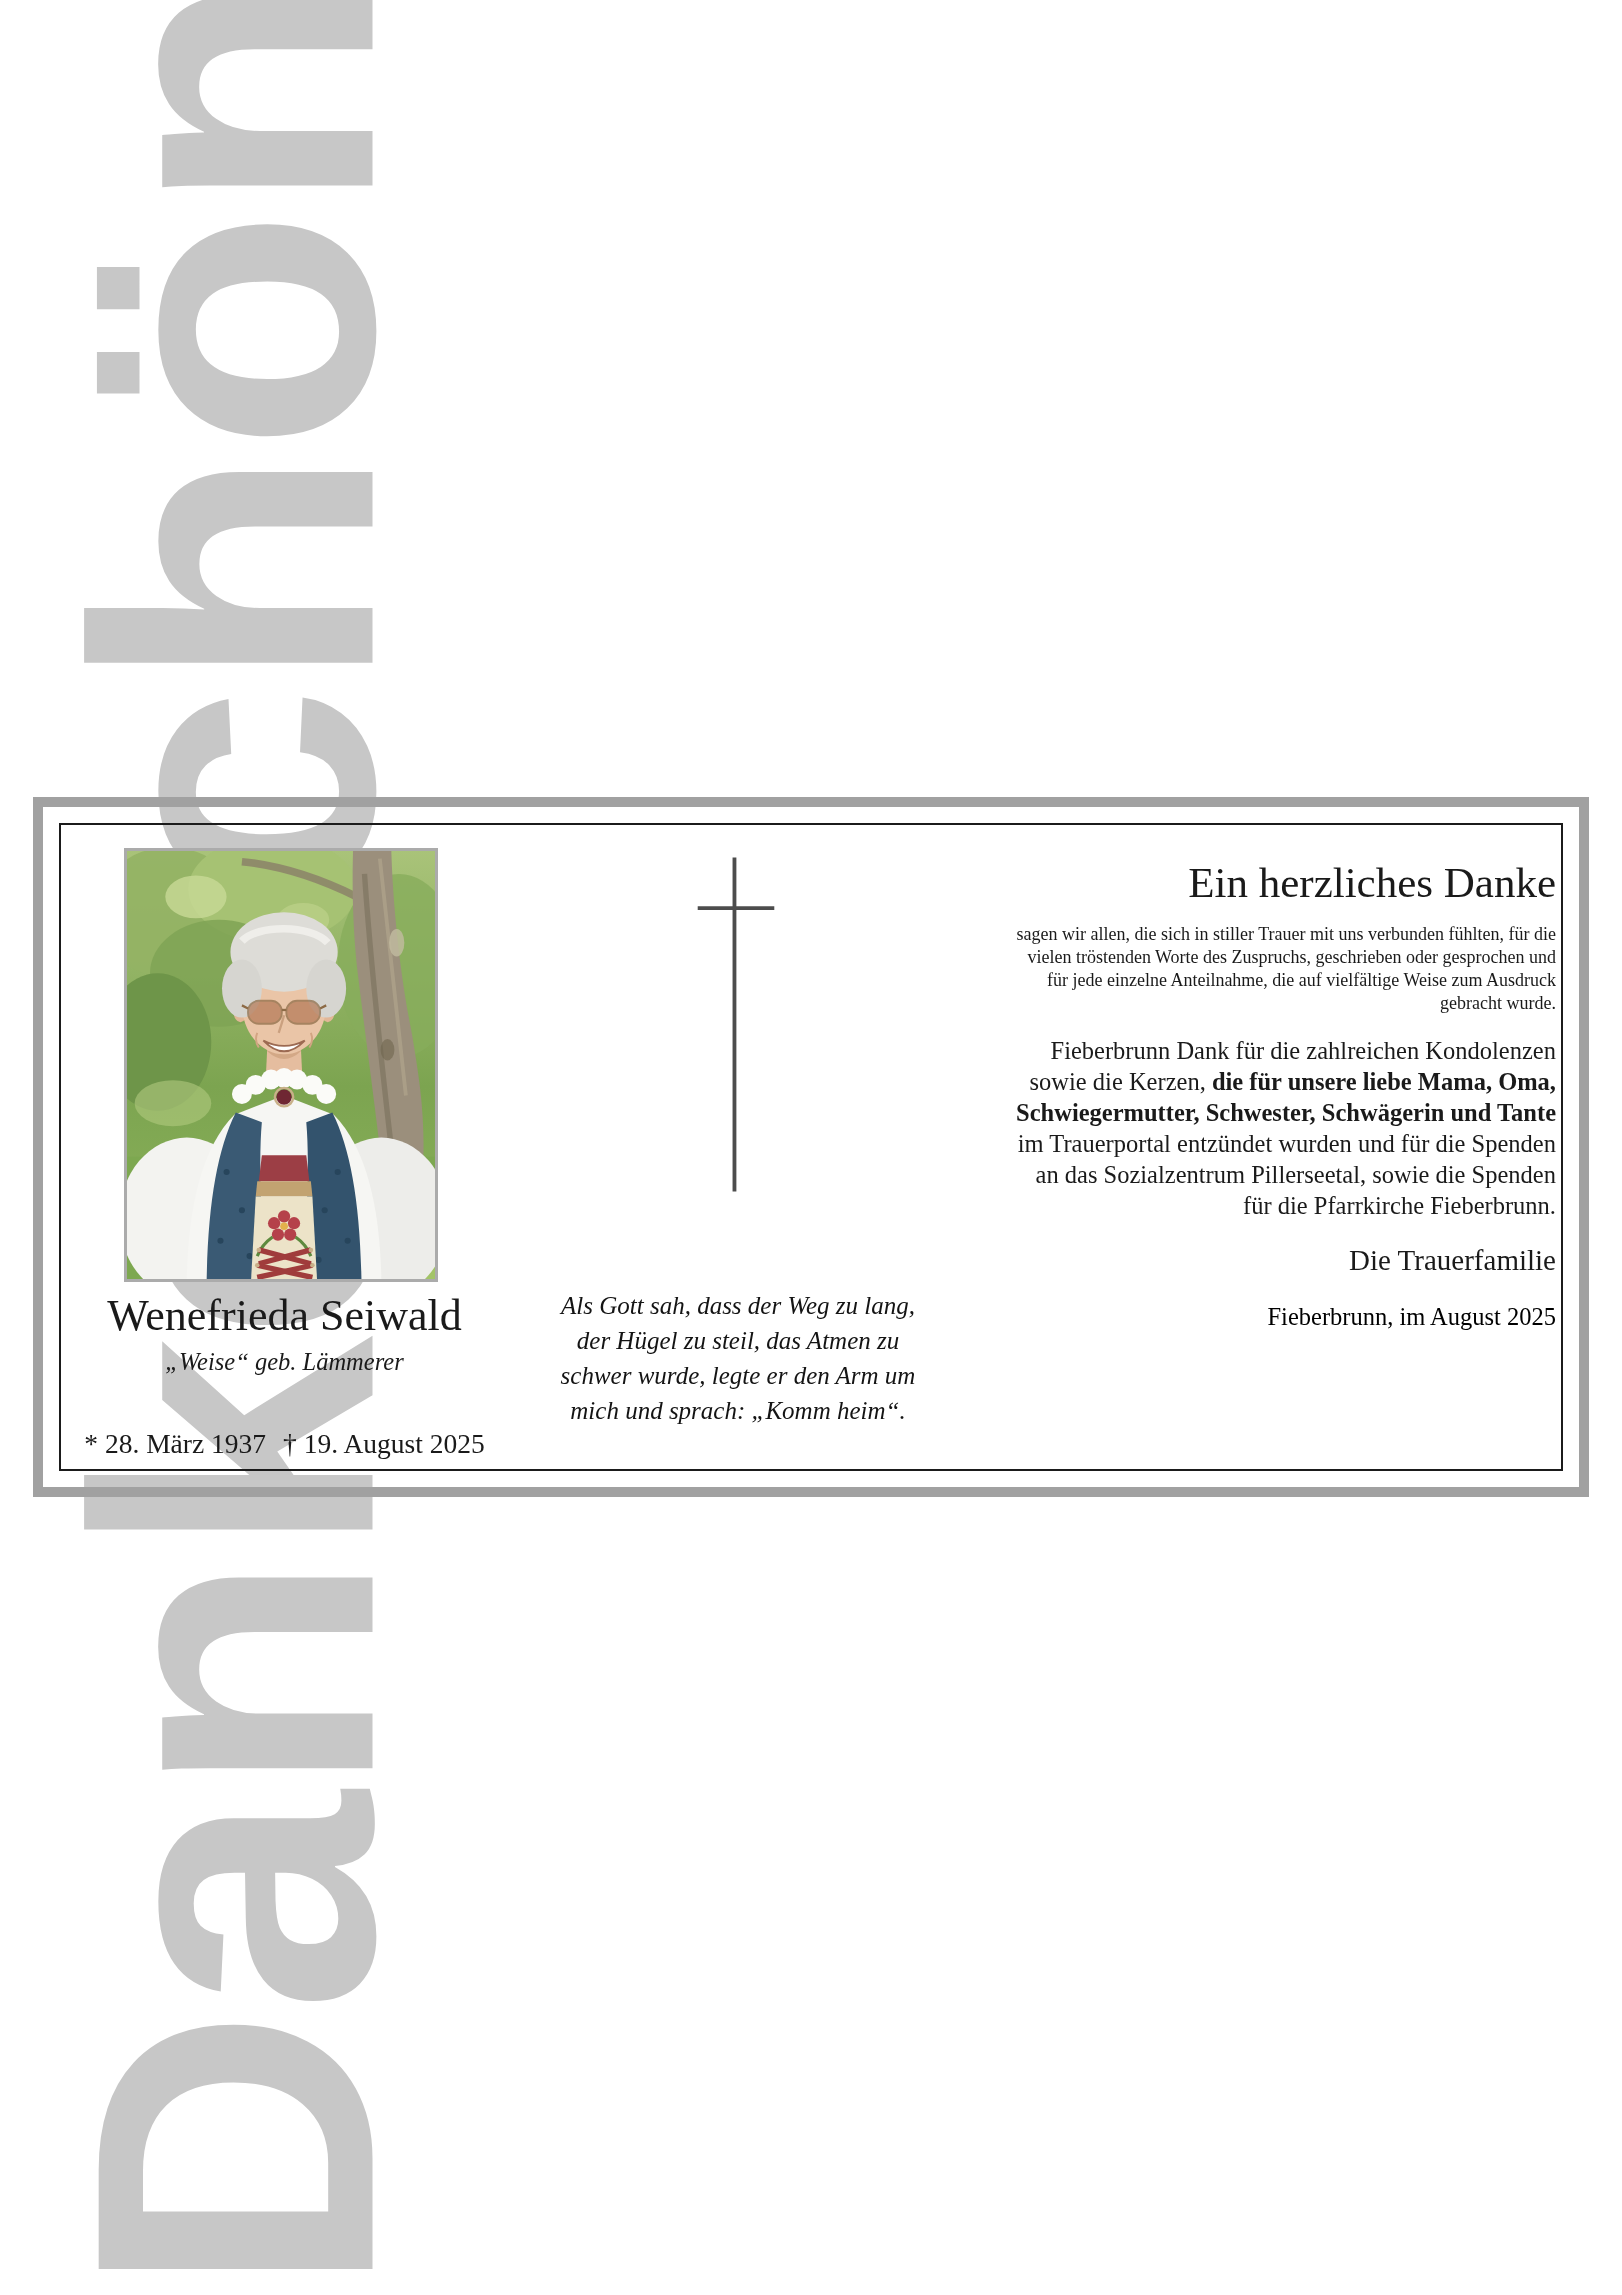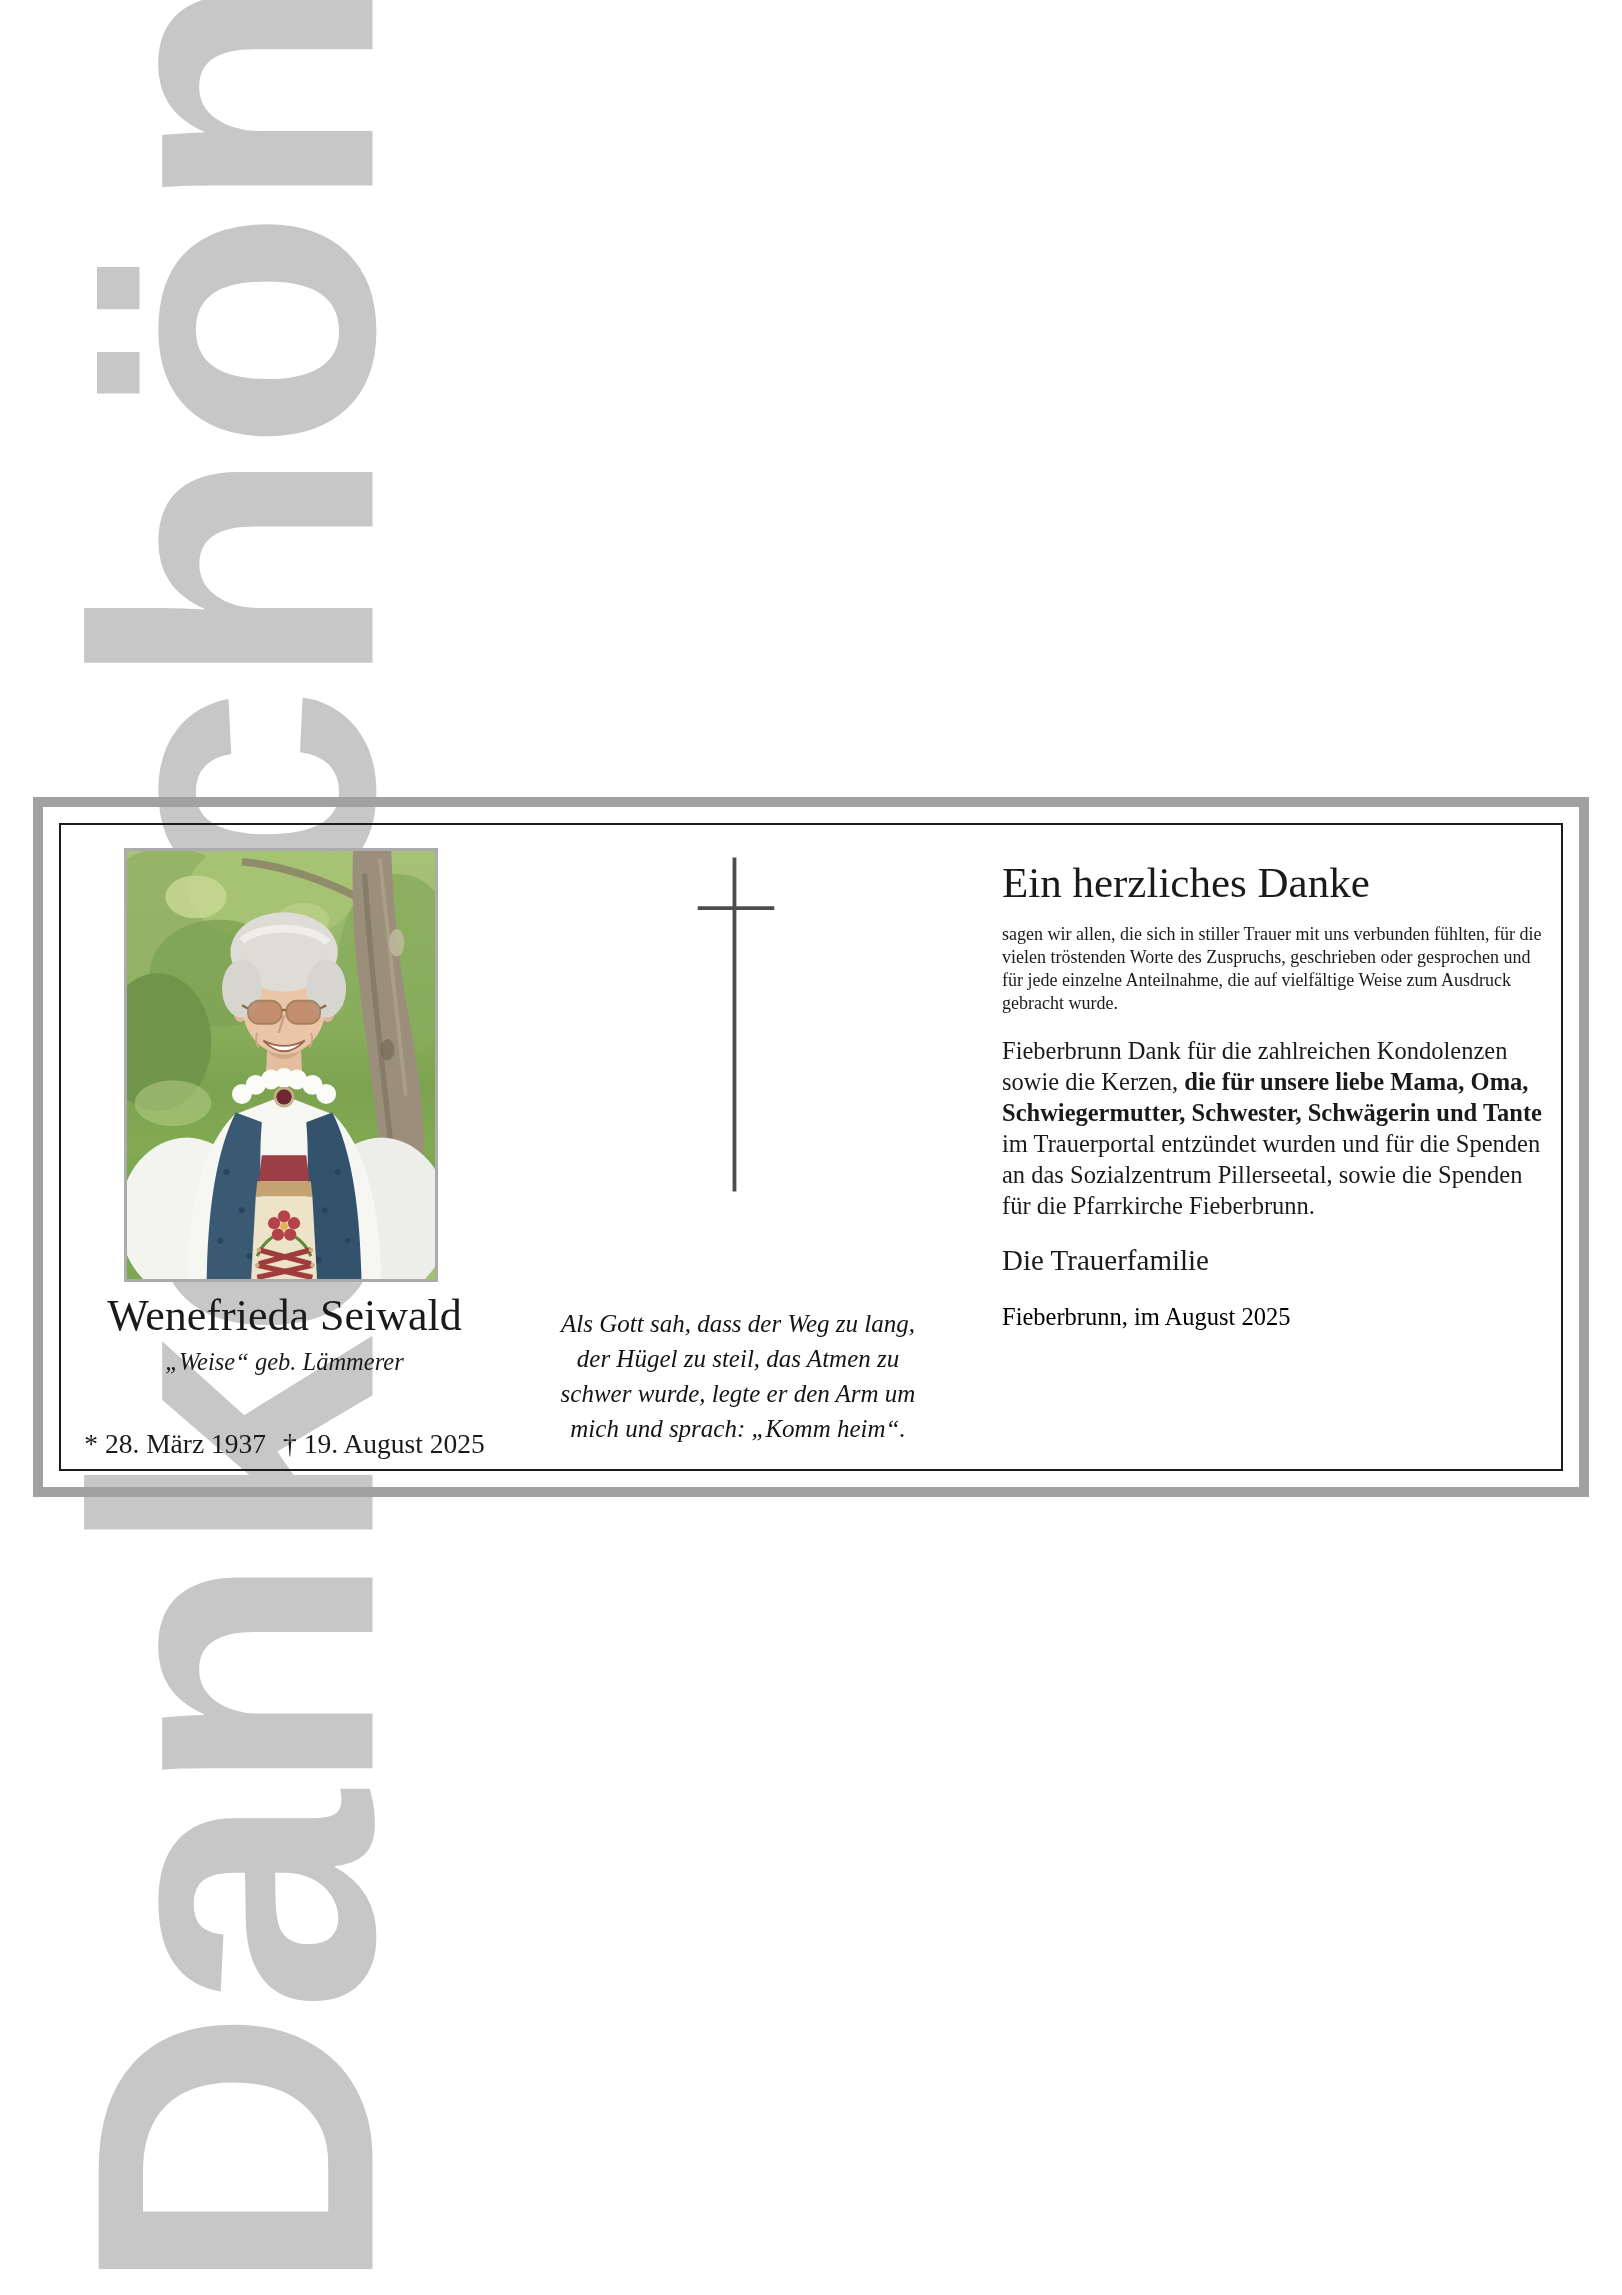--- a/index.html
+++ b/index.html
@@ -37,25 +37,25 @@
 
   .name-block{position:absolute;left:0;top:467px;width:447px;text-align:center;color:#1a1a1a;}
   .name{font-size:44px;line-height:1.1;}
   .birthname{font-style:italic;font-size:24.5px;margin-top:7.7px;}
   .dates{font-size:27.5px;margin-top:52px;white-space:nowrap;}
   .dgap{display:inline-block;width:17px;}
 
   .cross{position:absolute;left:635px;top:31px;width:80px;height:337px;}
 
   .verse{
-    position:absolute;left:474px;top:481px;width:406px;text-align:center;
+    position:absolute;left:474px;top:463px;width:406px;text-align:center;
     font-style:italic;font-size:25px;line-height:1.4;color:#141414;white-space:pre-line;
   }
 
-  .thanks{position:absolute;left:941px;top:34px;width:554px;text-align:left;color:#1a1a1a;}
+  .thanks{position:absolute;left:941px;top:34px;width:554px;text-align:right;color:#1a1a1a;}
   .thanks-title{font-size:43px;line-height:1.1;}
   .p1{margin:17px 0 0;font-size:18px;line-height:1.27;}
   .p2{margin:20px 0 0;font-size:24.5px;line-height:1.27;}
   .p2 .b{font-weight:bold;}
   .sig{margin-top:23px;font-size:29px;}
   .dateline{margin-top:26px;font-size:24.5px;color:#000000;}
 </style>
 </head>
 <body>
 

